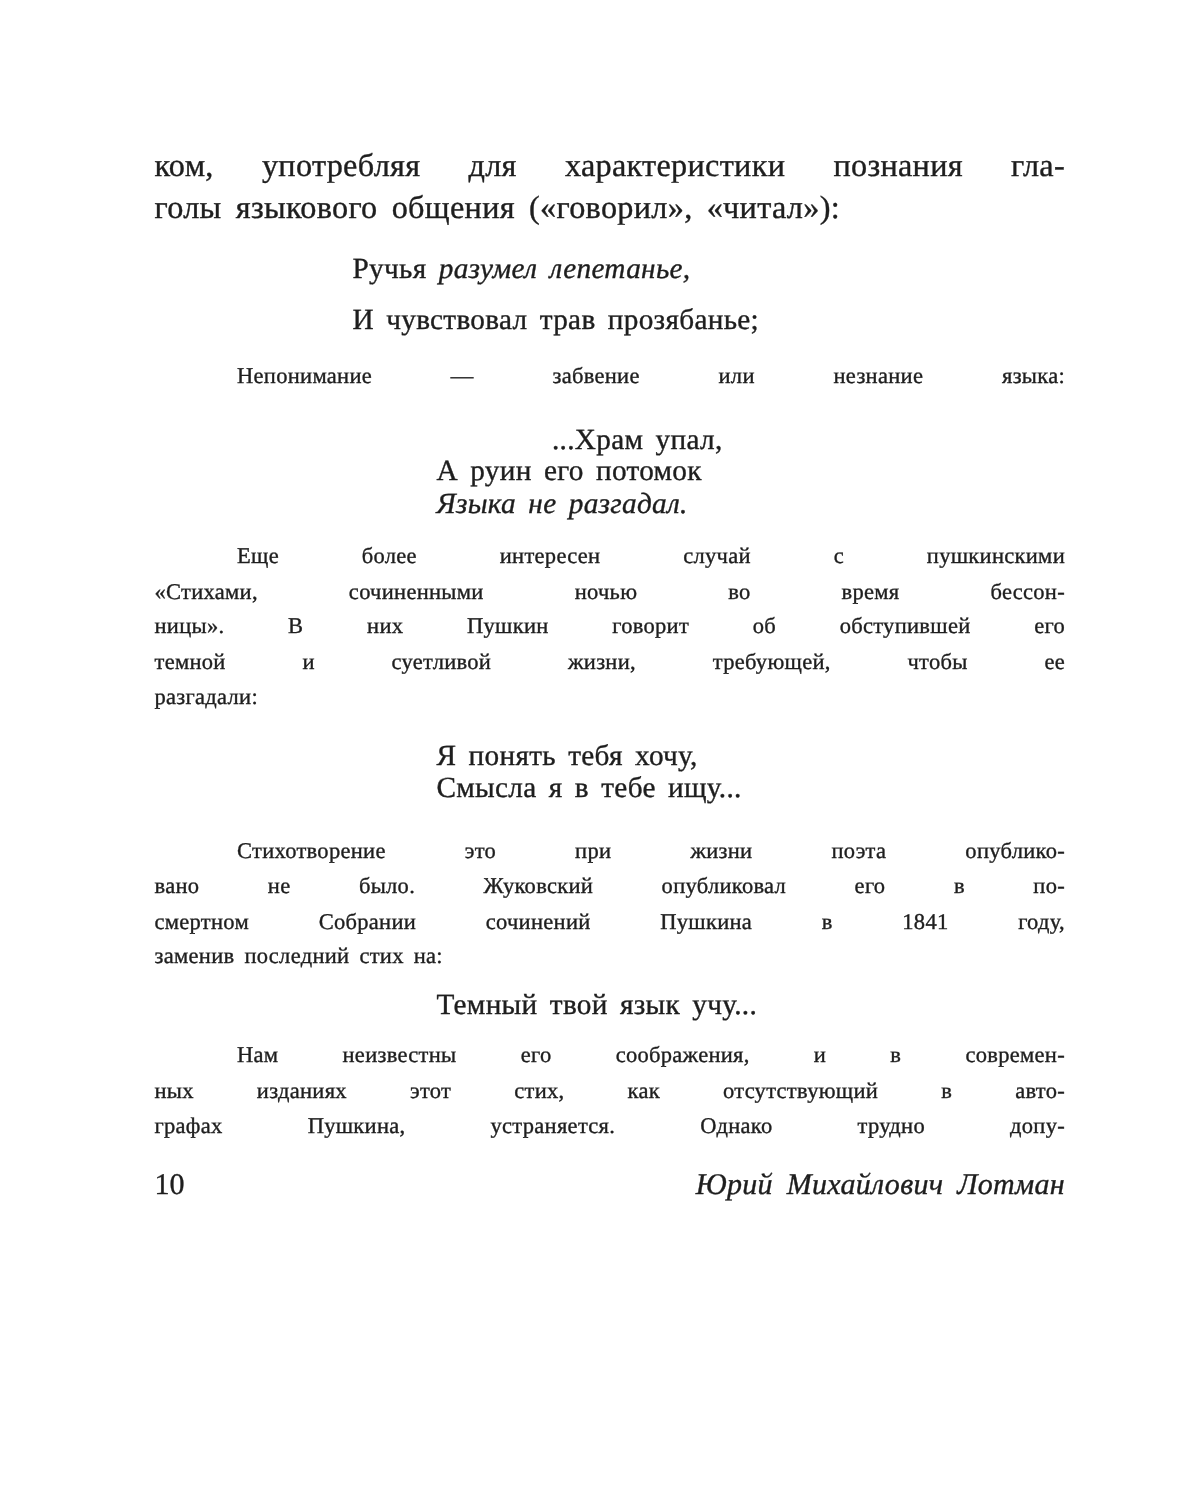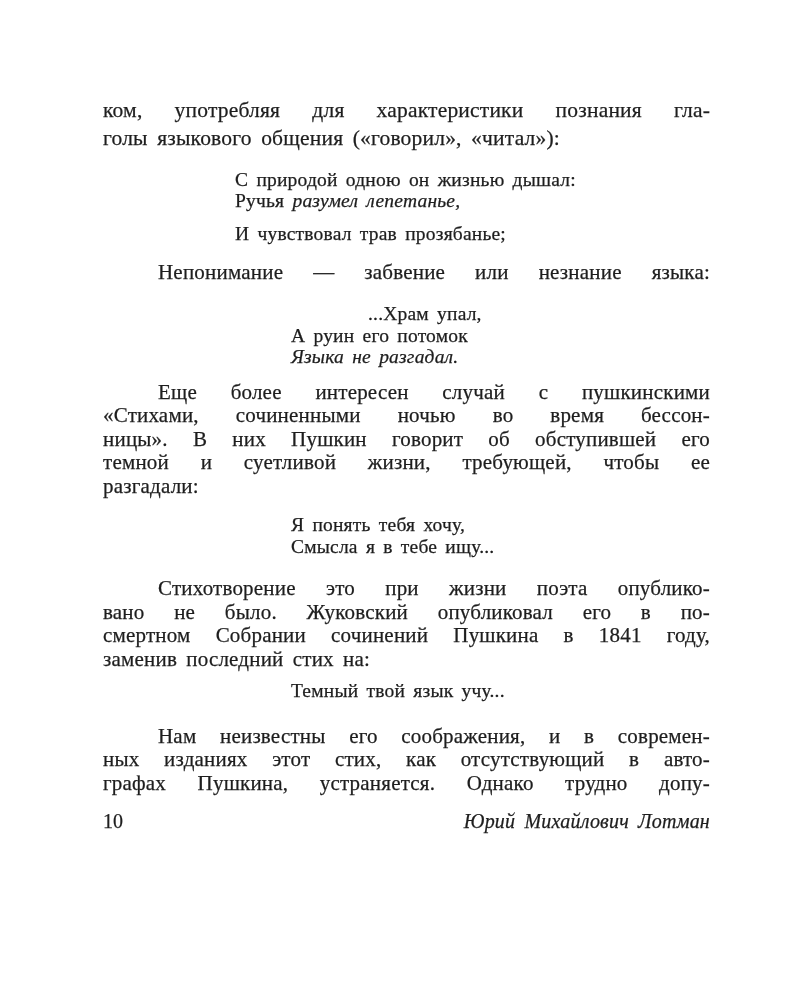--- a/index.html
+++ b/index.html
@@ -12,38 +12,38 @@
     box-sizing: border-box;
     padding: 0 90px 0 103px;
     background: #ffffff;
     color: #1e1e1e;
     font-family: "Liberation Serif", "DejaVu Serif", serif;
     overflow: hidden;
     -webkit-text-stroke: 0.25px currentColor;
   }
   .para {
     margin: 0;
-    font-size: 21px;
+    font-size: 15px;
     line-height: 23.5px;
     letter-spacing: 0.2px;
     word-spacing: 0.18em;
   }
   .para .line {
     display: block;
     text-align: justify;
     text-align-last: left;
   }
   .para .line.jl { text-align-last: justify; }
   .para .line.indent { padding-left: 55px; }
 
   #p1 { margin-top: 96px; line-height: 28px; font-size: 21.5px; }
   #p2 { margin-top: 15px; line-height: 24.5px; }
   #p3 { margin-top: 13px; }
   #p4 { margin-top: 20px; }
-  #p5 { margin-top: 23px; }
+  #p5 { margin-top: 12px; }
 
   .verse {
     font-size: 19.5px;
     line-height: 21px;
     letter-spacing: 0.2px;
     word-spacing: 0.16em;
   }
   .verse .vline { display: block; }
   .it, .vline.it { font-style: italic; }
 
@@ -70,21 +70,20 @@
 
 <div class="sheet">
 
   <p class="para" id="p1">
     <span class="line jl">ком, употребляя для характеристики познания гла-</span>
     <span class="line">голы языкового общения («говорил», «читал»):</span>
   </p>
 
   <div class="verse" id="verse1">
     <div class="stanza">
-      <span class="vline"><span>С природой одною он жизнью дышал:</span></span>
       <span class="vline"><span>Ручья </span><span class="it">разумел лепетанье,</span></span>
     </div>
     <div class="stanza">
       <span class="vline"><span>И чувствовал трав прозябанье;</span></span>
     </div>
   </div>
 
   <p class="para" id="p2">
     <span class="line jl indent">Непонимание — забвение или незнание языка:</span>
   </p>

